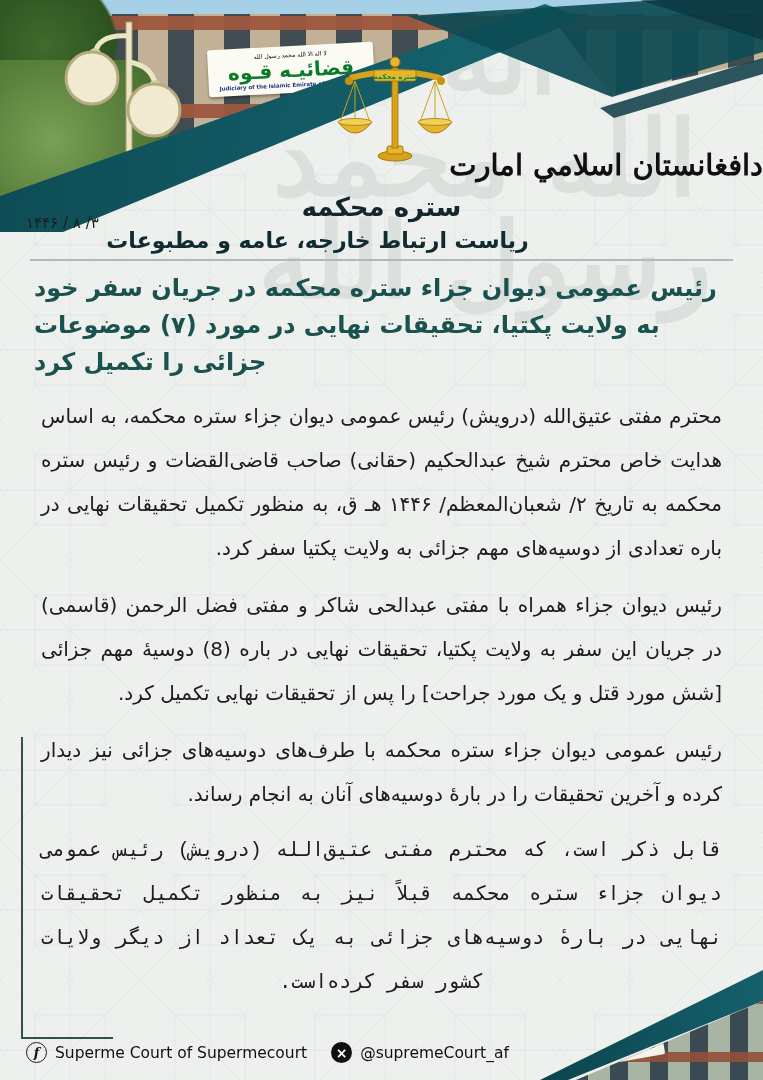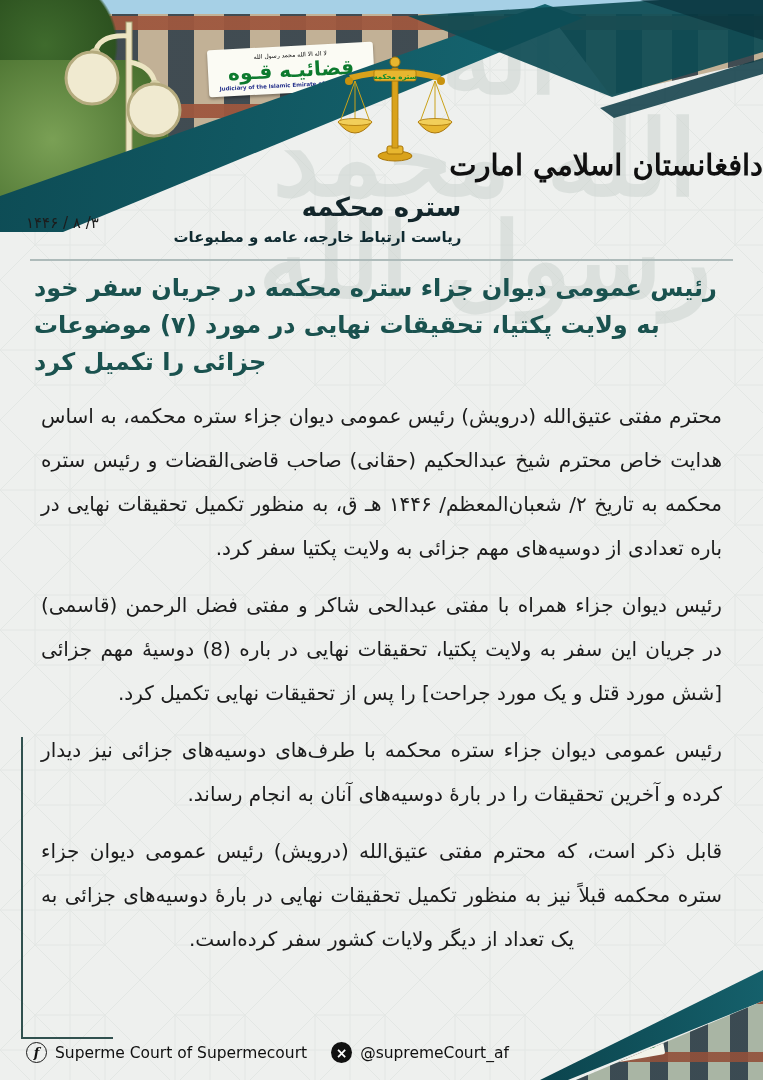--- a/index.html
+++ b/index.html
@@ -39,31 +39,31 @@
   .teal-r2{clip-path:polygon(640px 0,763px 0,763px 40px);background:rgba(6,45,55,.6);}
   .teal-r3{clip-path:polygon(600px 108px,763px 58px,763px 74px,614px 118px);
            background:rgba(10,58,68,.85);}
   
   .logo{position:absolute;left:330px;top:50px;z-index:4;}
   .calligraphy{position:absolute;top:148px;left:0;width:763px;z-index:5;text-align:right;
                font-family:"DejaVu Serif",serif;font-weight:bold;font-size:29px;color:#101010;}
   .org-title{position:absolute;top:192px;left:0;width:763px;z-index:5;text-align:center;
              font-weight:bold;font-size:26px;color:#13262b;}
   .dept-title{position:absolute;top:228px;left:0;width:635px;z-index:5;text-align:center;
-              font-weight:bold;font-size:15px;color:#102b31;}
+              font-weight:bold;font-size:22px;color:#102b31;}
   .date{position:absolute;top:214px;left:26px;z-index:5;font-weight:normal;font-size:15px;
         color:#1c1c1c;direction:ltr;}
   .separator{position:absolute;top:259px;left:30px;right:30px;height:2px;background:#aebbba;z-index:4;}
   
   .article{position:absolute;top:266px;left:28px;right:28px;z-index:4;direction:rtl;}
   .article-title{text-align:left;font-weight:bold;font-size:24px;line-height:37px;
                  color:#1a524f;margin:4px 6px 9px;}
   .article p{margin:13px;font-size:20px;line-height:44px;color:#1c1c1c;
              text-align:justify;text-align-last:right;}
-  .article p:last-child{text-align-last:center;}
+  .article p:last-child{text-align-last:center;font-family:Liberation Mono, monospace;}
   
   .bracket{position:absolute;left:21px;top:737px;width:90px;height:300px;z-index:3;
            border-left:2px solid #31514f;border-bottom:2px solid #31514f;}
   
   .social{position:absolute;left:26px;top:1042px;z-index:6;display:flex;align-items:center;
           gap:24px;direction:ltr;font-size:15.5px;color:#101010;}
   .social-item{display:flex;align-items:center;gap:8px;}
   .circle-icon{width:21px;height:21px;border:1.6px solid #1a1a1a;border-radius:50%;
                display:flex;align-items:center;justify-content:center;box-sizing:border-box;}
   .fb-f{font-family:"DejaVu Serif",serif;font-style:italic;font-weight:bold;font-size:13px;line-height:1;}

